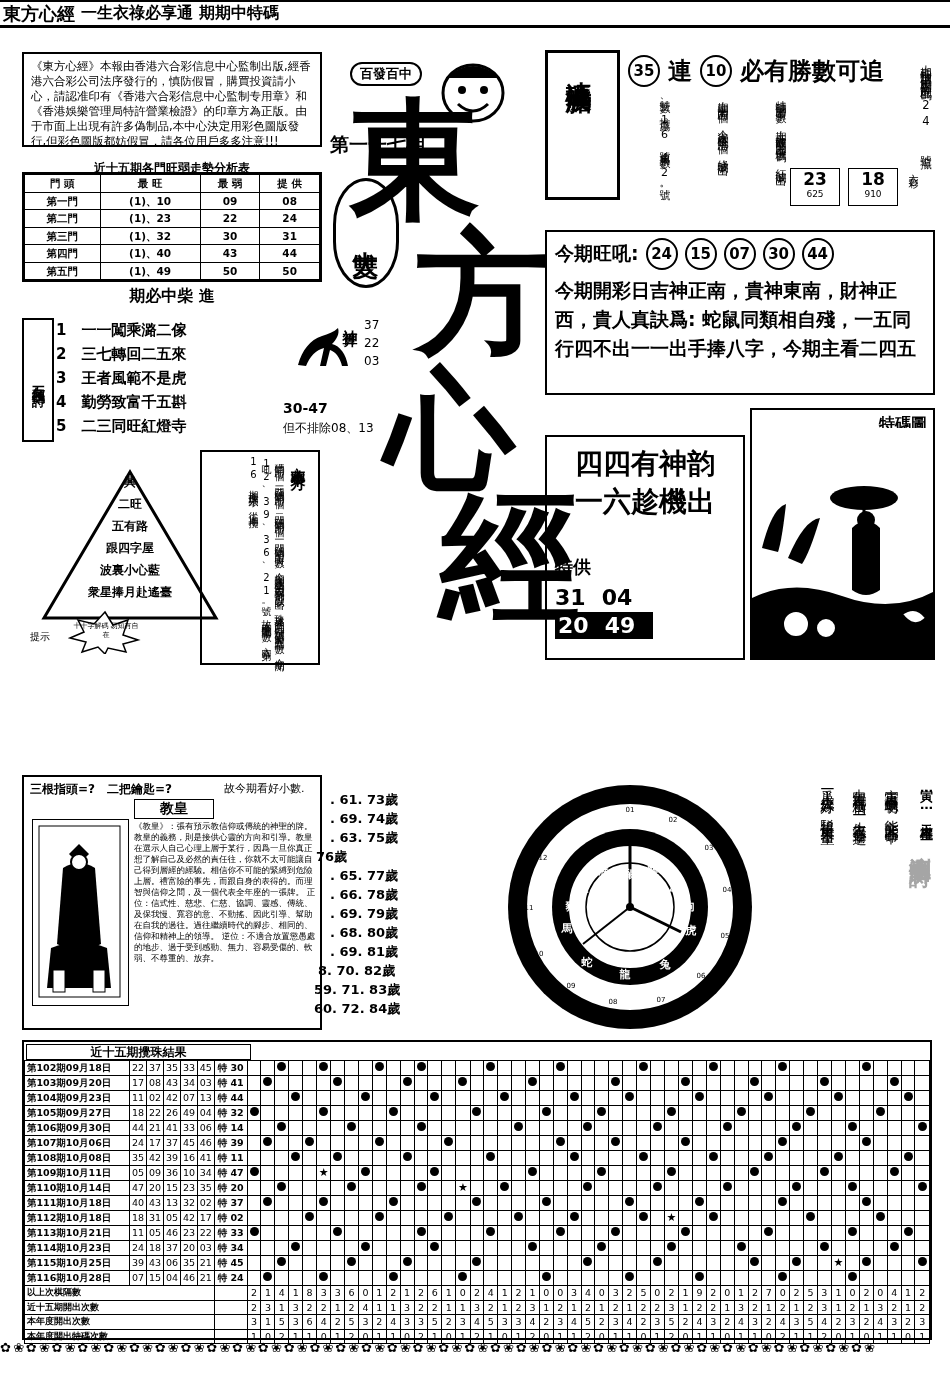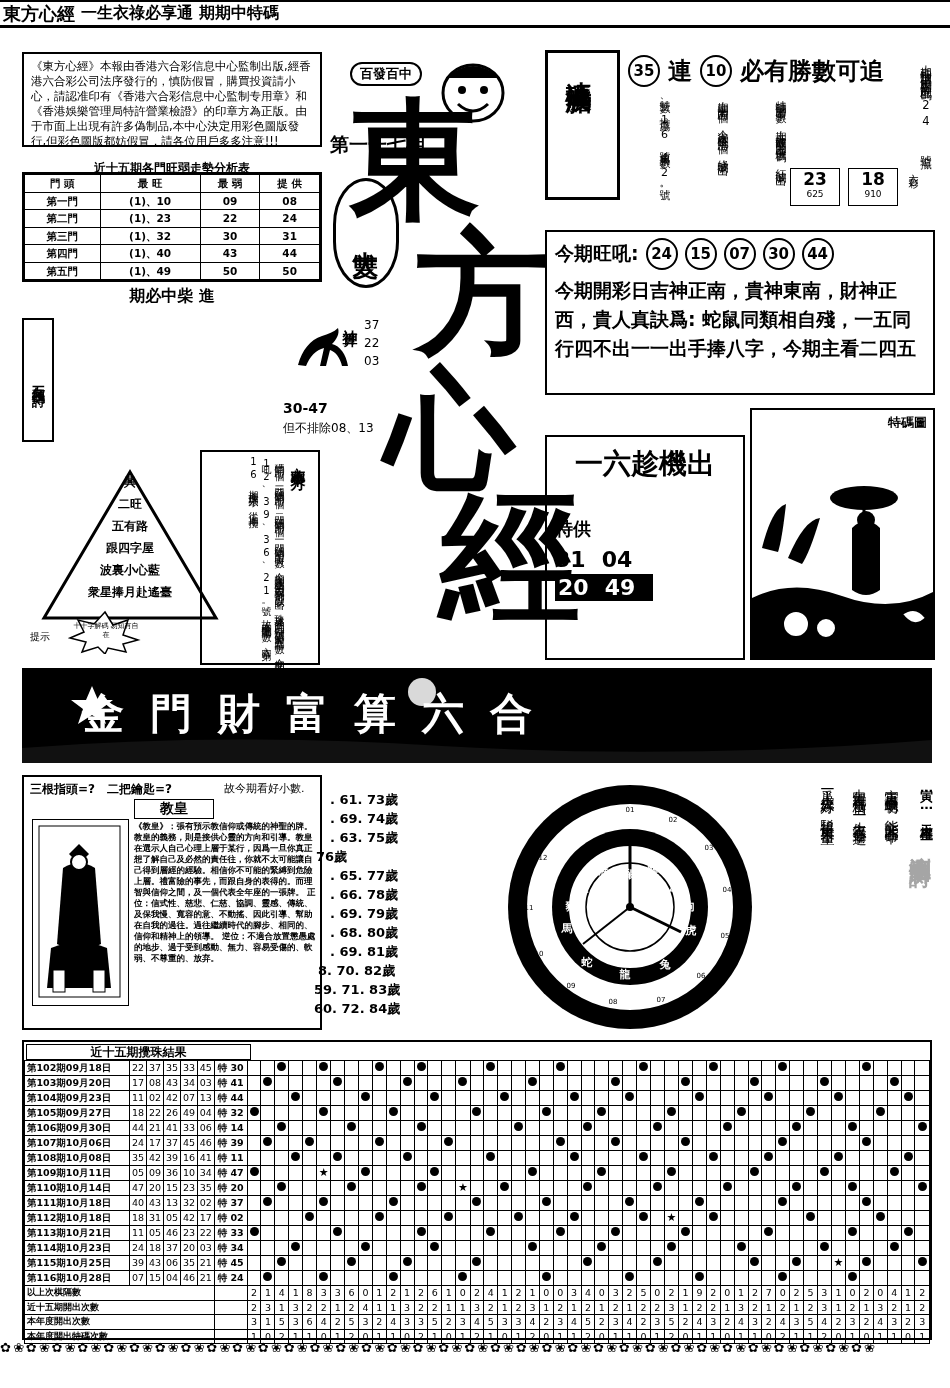--- a/index.html
+++ b/index.html
@@ -49,21 +49,21 @@
   .sisi{left:545px;top:435px;width:200px;height:225px;border:2px solid #000;padding:8px;}
   .temap{left:750px;top:408px;width:185px;height:252px;border:2px solid #000;background:#fff;}
 
   
   .strip{left:22px;top:668px;width:910px;height:95px;background:#000;color:#fff;overflow:hidden;}
   .strip .txt{position:absolute;left:60px;top:18px;font-size:42px;font-weight:bold;letter-spacing:26px;color:#fff;}
 
   
   .tarot{left:22px;top:775px;width:300px;height:255px;border:2px solid #000;}
   .cardimg{position:absolute;left:8px;top:42px;width:95px;height:185px;border:1px solid #000;background:#fff;}
-  .pope-txt{position:absolute;left:110px;top:44px;width:182px;height:185px;font-size:8.5px;line-height:11px;font-weight:bold;}
+  .pope-txt{position:absolute;left:110px;top:44px;width:182px;height:185px;font-size:8.5px;line-height:11px;}
 
   
   .ages{left:330px;top:790px;width:120px;height:240px;font-size:13px;line-height:19px;font-weight:bold;}
 
   
   .wheel{left:505px;top:782px;width:250px;height:250px;}
 
   
   .rvert{left:765px;top:778px;width:170px;height:255px;}
 
@@ -140,20 +140,27 @@
       </tr>
     </tbody>
       </table>
   </div>
   <div class="abs b ctr" style="left:22px;top:286px;width:300px;font-size:16px;">期必中柴 進</div>
 
   <div class="abs poem">
     <div class="lbl">
       <span class="vert b" style="font-size:13px;">五句預碼詩</span>
     </div>
+    <div class="body">
+      <div>1　一一闖乘潞二傢</div>
+      <div>2　三七轉回二五來</div>
+      <div>3　王者風範不是虎</div>
+      <div>4　勤勞致富千五斟</div>
+      <div>5　二三同旺紅燈寺</div>
+    </div>
   </div>
 
   <div class="abs" style="left:288px;top:320px;width:70px;height:60px;">
     <svg width="70" height="60" viewBox="0 0 70 60">
         <path d="M10 45 C14 30 22 20 34 16 C40 14 46 12 50 8 C52 14 48 20 44 24 C52 26 58 34 60 46 L54 46 C52 38 48 32 42 30 L38 46 L32 46 L36 28 C28 30 22 36 18 46 Z" fill="#000"></path>
       </svg>
   </div>
   <div class="abs" style="left:340px;top:318px;width:60px;height:90px;">
     <div class="vert b" style="font-size:15px;position:absolute;left:0;top:0;height:52px;">神算</div>
     <div class="abs" style="left:24px;top:0;font-size:12px;">37</div>
@@ -221,34 +228,35 @@
       <span class="circ circ-md">24</span>
       <span class="circ circ-md">15</span>
       <span class="circ circ-md">07</span>
       <span class="circ circ-md">30</span>
       <span class="circ circ-md">44</span>
     </div>
     <div class="b" style="margin-top:6px;font-size:19px;line-height:29px;">今期開彩日吉神正南，貴神東南，財神正西，貴人真訣爲: 蛇鼠同類相自殘，一五同行四不出一一出手捧八字，今期主看二四五</div>
   </div>
 
   <div class="abs sisi">
+    <div class="b ctr" style="font-size:28px;line-height:38px;">四四有神韵</div>
     <div class="b ctr" style="font-size:28px;line-height:38px;">一六趁機出</div>
     <div class="b" style="margin-top:34px;font-size:18px;">特供</div>
     <div style="display:flex;gap:16px;margin-top:6px;font-size:22px;font-weight:bold;">
       <span>31</span>
       <span>04</span>
     </div>
     <div style="display:flex;gap:16px;margin-top:2px;font-size:22px;font-weight:bold;background:#000;color:#fff;width:92px;padding:1px 3px;">
       <span>20</span>
       <span>49</span>
     </div>
   </div>
 
   <div class="abs temap">
-    <div class="abs b" style="right:6px;top:4px;font-size:13px;padding-left:32px;">特碼圖</div>
+    <div class="abs b" style="right:6px;top:4px;font-size:16px;padding-left:32px;">特碼圖</div>
     <svg class="abs" style="left:0;top:18px;" width="181" height="230" viewBox="0 0 181 230">
       <rect x="0" y="0" width="181" height="230" fill="#fff"></rect>
       <path d="M0 170 Q40 150 90 168 Q140 186 181 164 L181 230 L0 230 Z" fill="#000"></path>
       <ellipse cx="112" cy="70" rx="34" ry="12" fill="#000"></ellipse>
       <path d="M112 70 L112 140" stroke="#000" stroke-width="3"></path>
       <path d="M100 100 q14 -14 28 0 l0 62 q-14 10 -28 0 z" fill="#000"></path>
       <circle cx="114" cy="92" r="9" fill="#000"></circle>
       <path d="M10 120 q10 -40 24 -44 q-4 36 -8 48 z" fill="#000"></path>
       <path d="M36 130 q16 -38 32 -40 q-10 34 -18 46 z" fill="#000"></path>
       <circle cx="44" cy="196" r="13" fill="#fff" stroke="#000" stroke-width="2"></circle>
@@ -272,29 +280,20 @@
       <polygon points="37,2 45,15 60,10 55,25 70,30 55,34 58,42 40,38 37,44 30,37 14,42 18,32 2,28 16,22 10,10 26,14" fill="#fff" stroke="#000" stroke-width="1.5"></polygon>
     </svg>
     <div class="abs ctr" style="left:48px;top:172px;width:72px;font-size:7px;line-height:9px;">十十字解碼 易知有自在</div>
   </div>
 
   <div class="abs neimu">
     <div class="abs vert b" style="left:86px;top:4px;height:90px;font-size:15px;">內幕東方</div>
     <div class="abs vert" style="left:4px;top:4px;width:80px;height:200px;font-size:10px;line-height:13px;">碼開出一個、三門號碼開出一個、二門號碼開出一個、一門號碼開出出大數、今期大關號碼的表現我們可以睇出，珠球果各門的特別號碼中在五門單數，今期開吼12、39、36、21號。故本欄吼開單數,內幕第16期攪珠顯示，從上期攪</div>
   </div>
 
-  <div class="abs strip">
-    <svg class="abs" style="left:0;top:0;" width="910" height="95" viewBox="0 0 910 95">
-      <rect width="910" height="95" fill="#000"></rect>
-      <circle cx="400" cy="24" r="14" fill="#fff" opacity="0.85"></circle>
-      <polygon points="70,18 76,32 91,32 79,41 84,56 70,47 56,56 61,41 49,32 64,32" fill="#fff"></polygon>
-      <path d="M0 80 Q200 64 420 78 Q660 92 910 72 L910 95 L0 95 Z" fill="#111"></path>
-    </svg>
-    <div class="txt">金門財富算六合</div>
-  </div>
 
   <div class="abs tarot">
     <div class="abs" style="left:6px;top:4px;font-size:12px;font-weight:bold;">三根指頭=?　二把鑰匙=?</div>
     <div class="abs" style="left:200px;top:4px;font-size:11px;">故今期看好小數.</div>
     <div class="abs b ctr" style="left:110px;top:22px;width:80px;font-size:14px;border:1px solid #000;">教皇</div>
     <div class="cardimg">
       <svg width="93" height="183" viewBox="0 0 93 183">
         <rect width="93" height="183" fill="#fff"></rect>
         <rect x="6" y="6" width="81" height="171" fill="none" stroke="#000"></rect>
         <path d="M46 24 l10 10 -10 10 -10 -10 z" fill="#000"></path>

